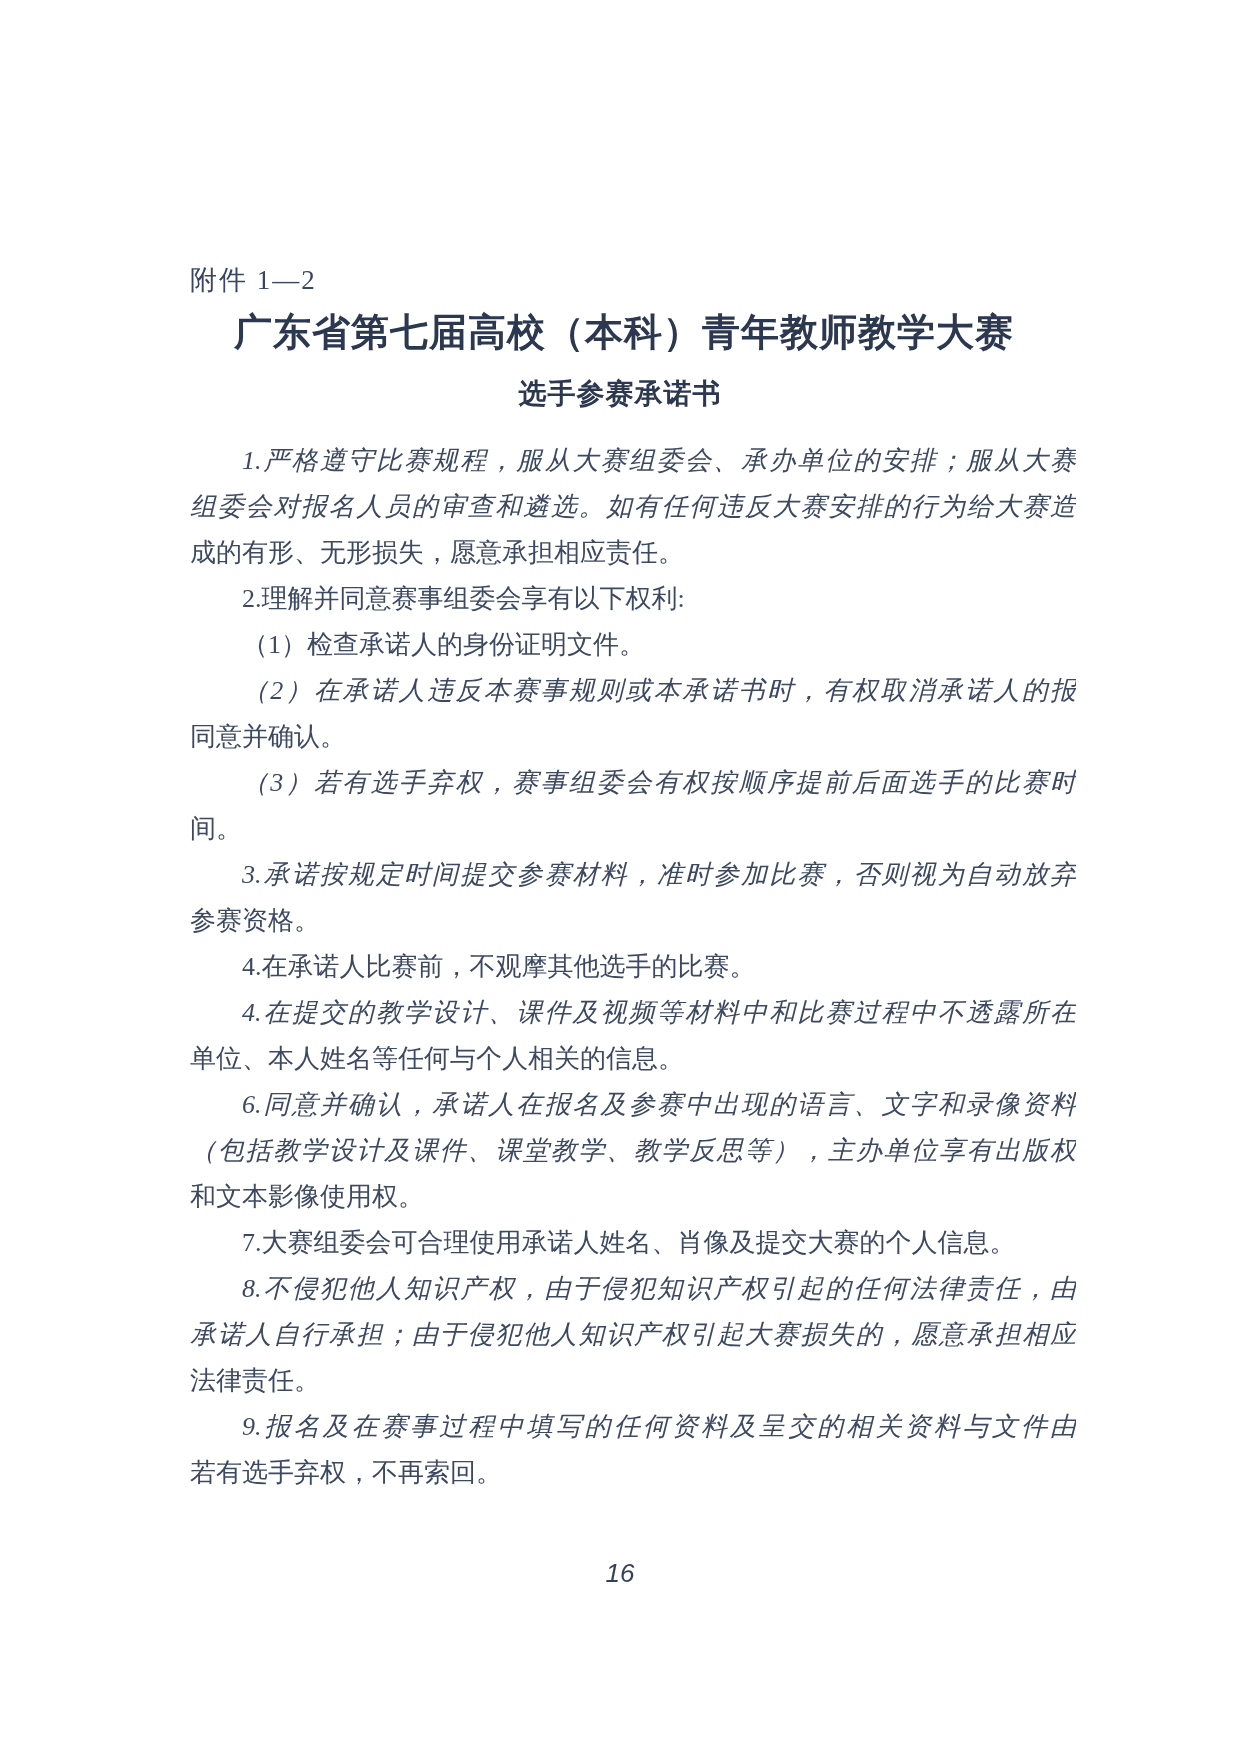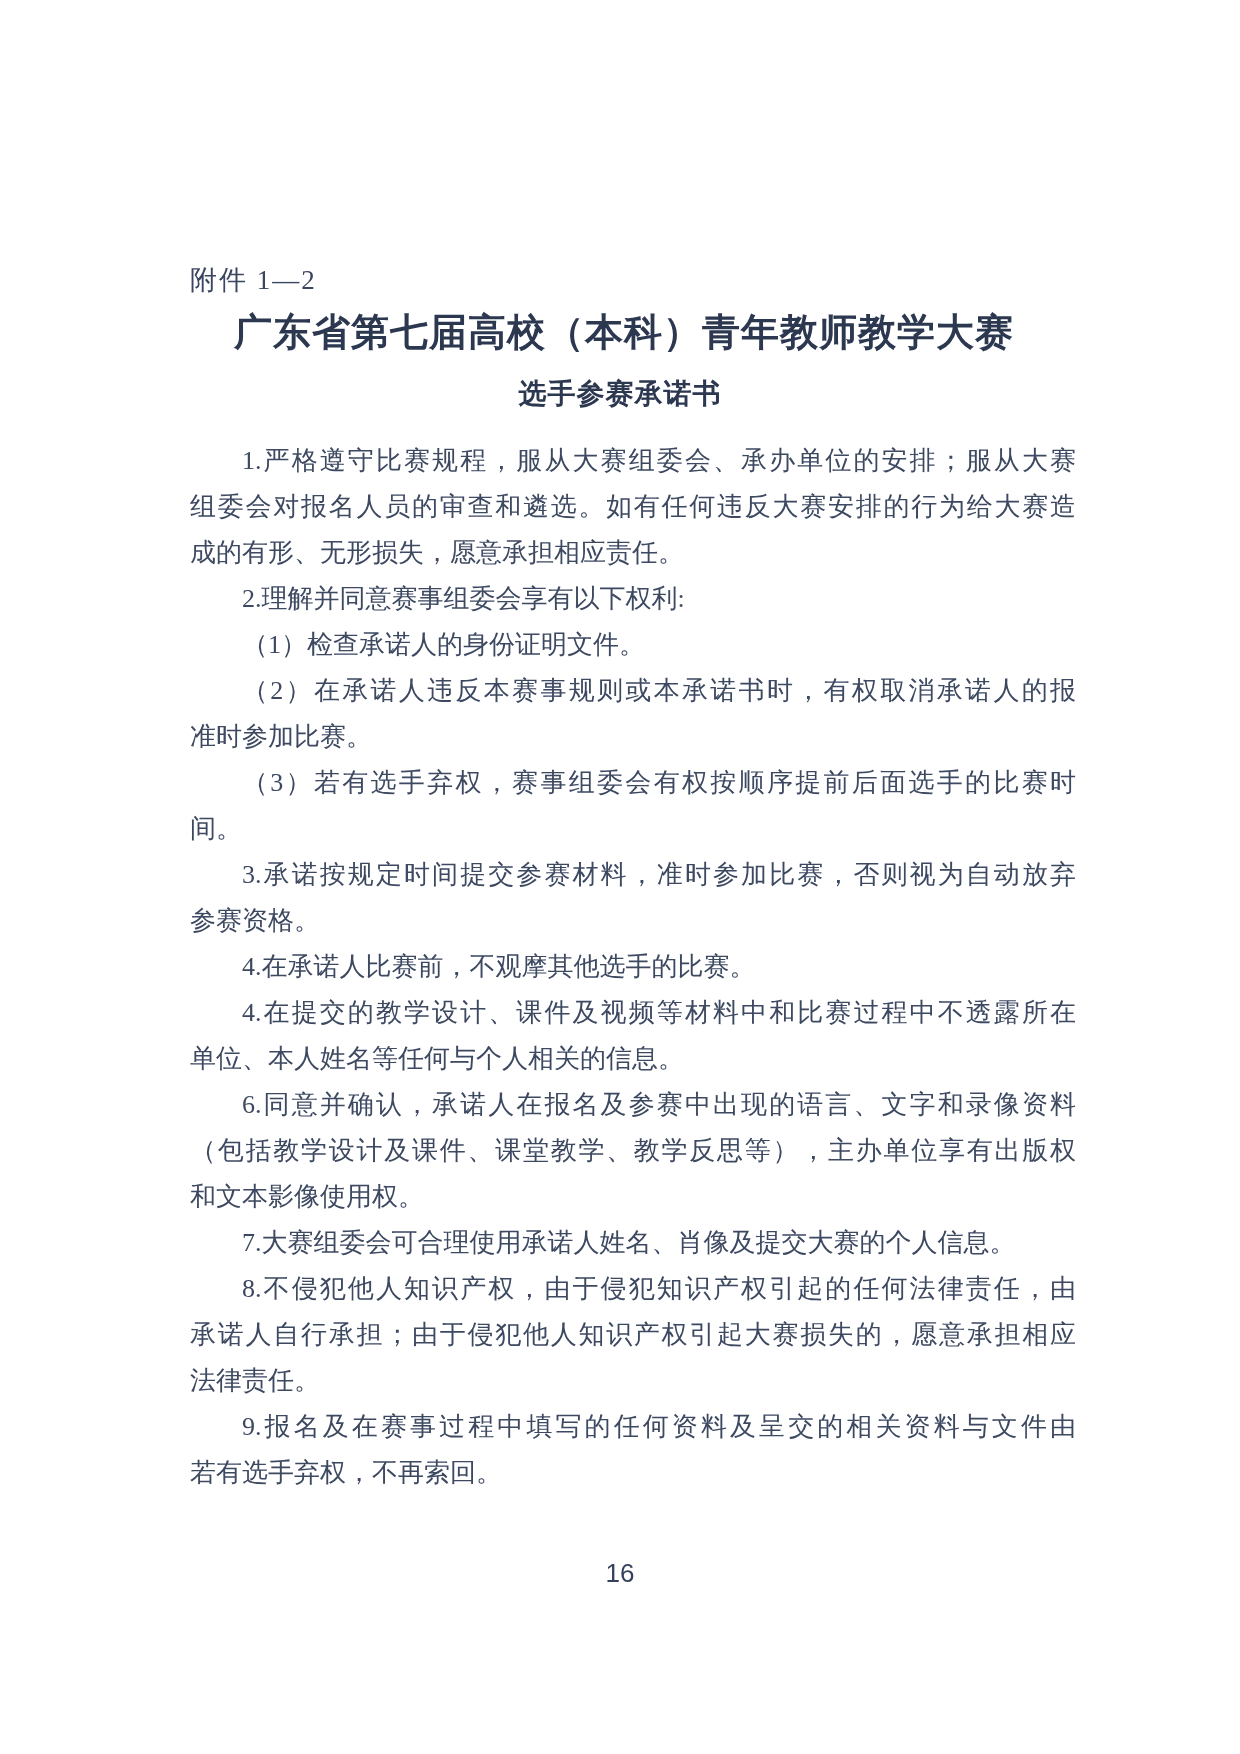--- a/index.html
+++ b/index.html
@@ -65,53 +65,55 @@
     white-space: nowrap;
     text-align: left;
     height: 46px;
   }
   .line.fill {
     white-space: normal;
     text-align: justify;
     text-align-last: justify;
     text-justify: inter-character;
     overflow: hidden;
+    font-style: italic;
   }
   .line.first {
     text-indent: 2em;
   }
   .pageno {
     position: absolute;
     left: 0;
     top: 1558px;
     width: 1240px;
     text-align: center;
     font-size: 26px;
     color: #35415c;
     font-family: "Liberation Sans", "DejaVu Sans", sans-serif;
+    font-style: italic;
   }
 </style>
 </head>
 <body>
 
 <div class="page">
   <div class="attachment">附件 1—2</div>
 
   <h1 class="title1">广东省第七届高校（本科）青年教师教学大赛</h1>
 
   <h2 class="title2">选手参赛承诺书</h2>
 
   <div class="body" id="doc-body">
       <div class="line first fill">1.严格遵守比赛规程，服从大赛组委会、承办单位的安排；服从大赛</div>
       <div class="line fill">组委会对报名人员的审查和遴选。如有任何违反大赛安排的行为给大赛造</div>
       <div class="line">成的有形、无形损失，愿意承担相应责任。</div>
       <div class="line first">2.理解并同意赛事组委会享有以下权利:</div>
       <div class="line first">（1）检查承诺人的身份证明文件。</div>
       <div class="line first fill">（2）在承诺人违反本赛事规则或本承诺书时，有权取消承诺人的报</div>
-      <div class="line">准时参加比赛。</div>
+      <div class="line">同意并确认。</div>
       <div class="line first fill">（3）若有选手弃权，赛事组委会有权按顺序提前后面选手的比赛时</div>
       <div class="line">间。</div>
       <div class="line first fill">3.承诺按规定时间提交参赛材料，准时参加比赛，否则视为自动放弃</div>
       <div class="line">参赛资格。</div>
       <div class="line first">4.在承诺人比赛前，不观摩其他选手的比赛。</div>
       <div class="line first fill">4.在提交的教学设计、课件及视频等材料中和比赛过程中不透露所在</div>
       <div class="line">单位、本人姓名等任何与个人相关的信息。</div>
       <div class="line first fill">6.同意并确认，承诺人在报名及参赛中出现的语言、文字和录像资料</div>
       <div class="line fill">（包括教学设计及课件、课堂教学、教学反思等），主办单位享有出版权</div>
       <div class="line">和文本影像使用权。</div>

